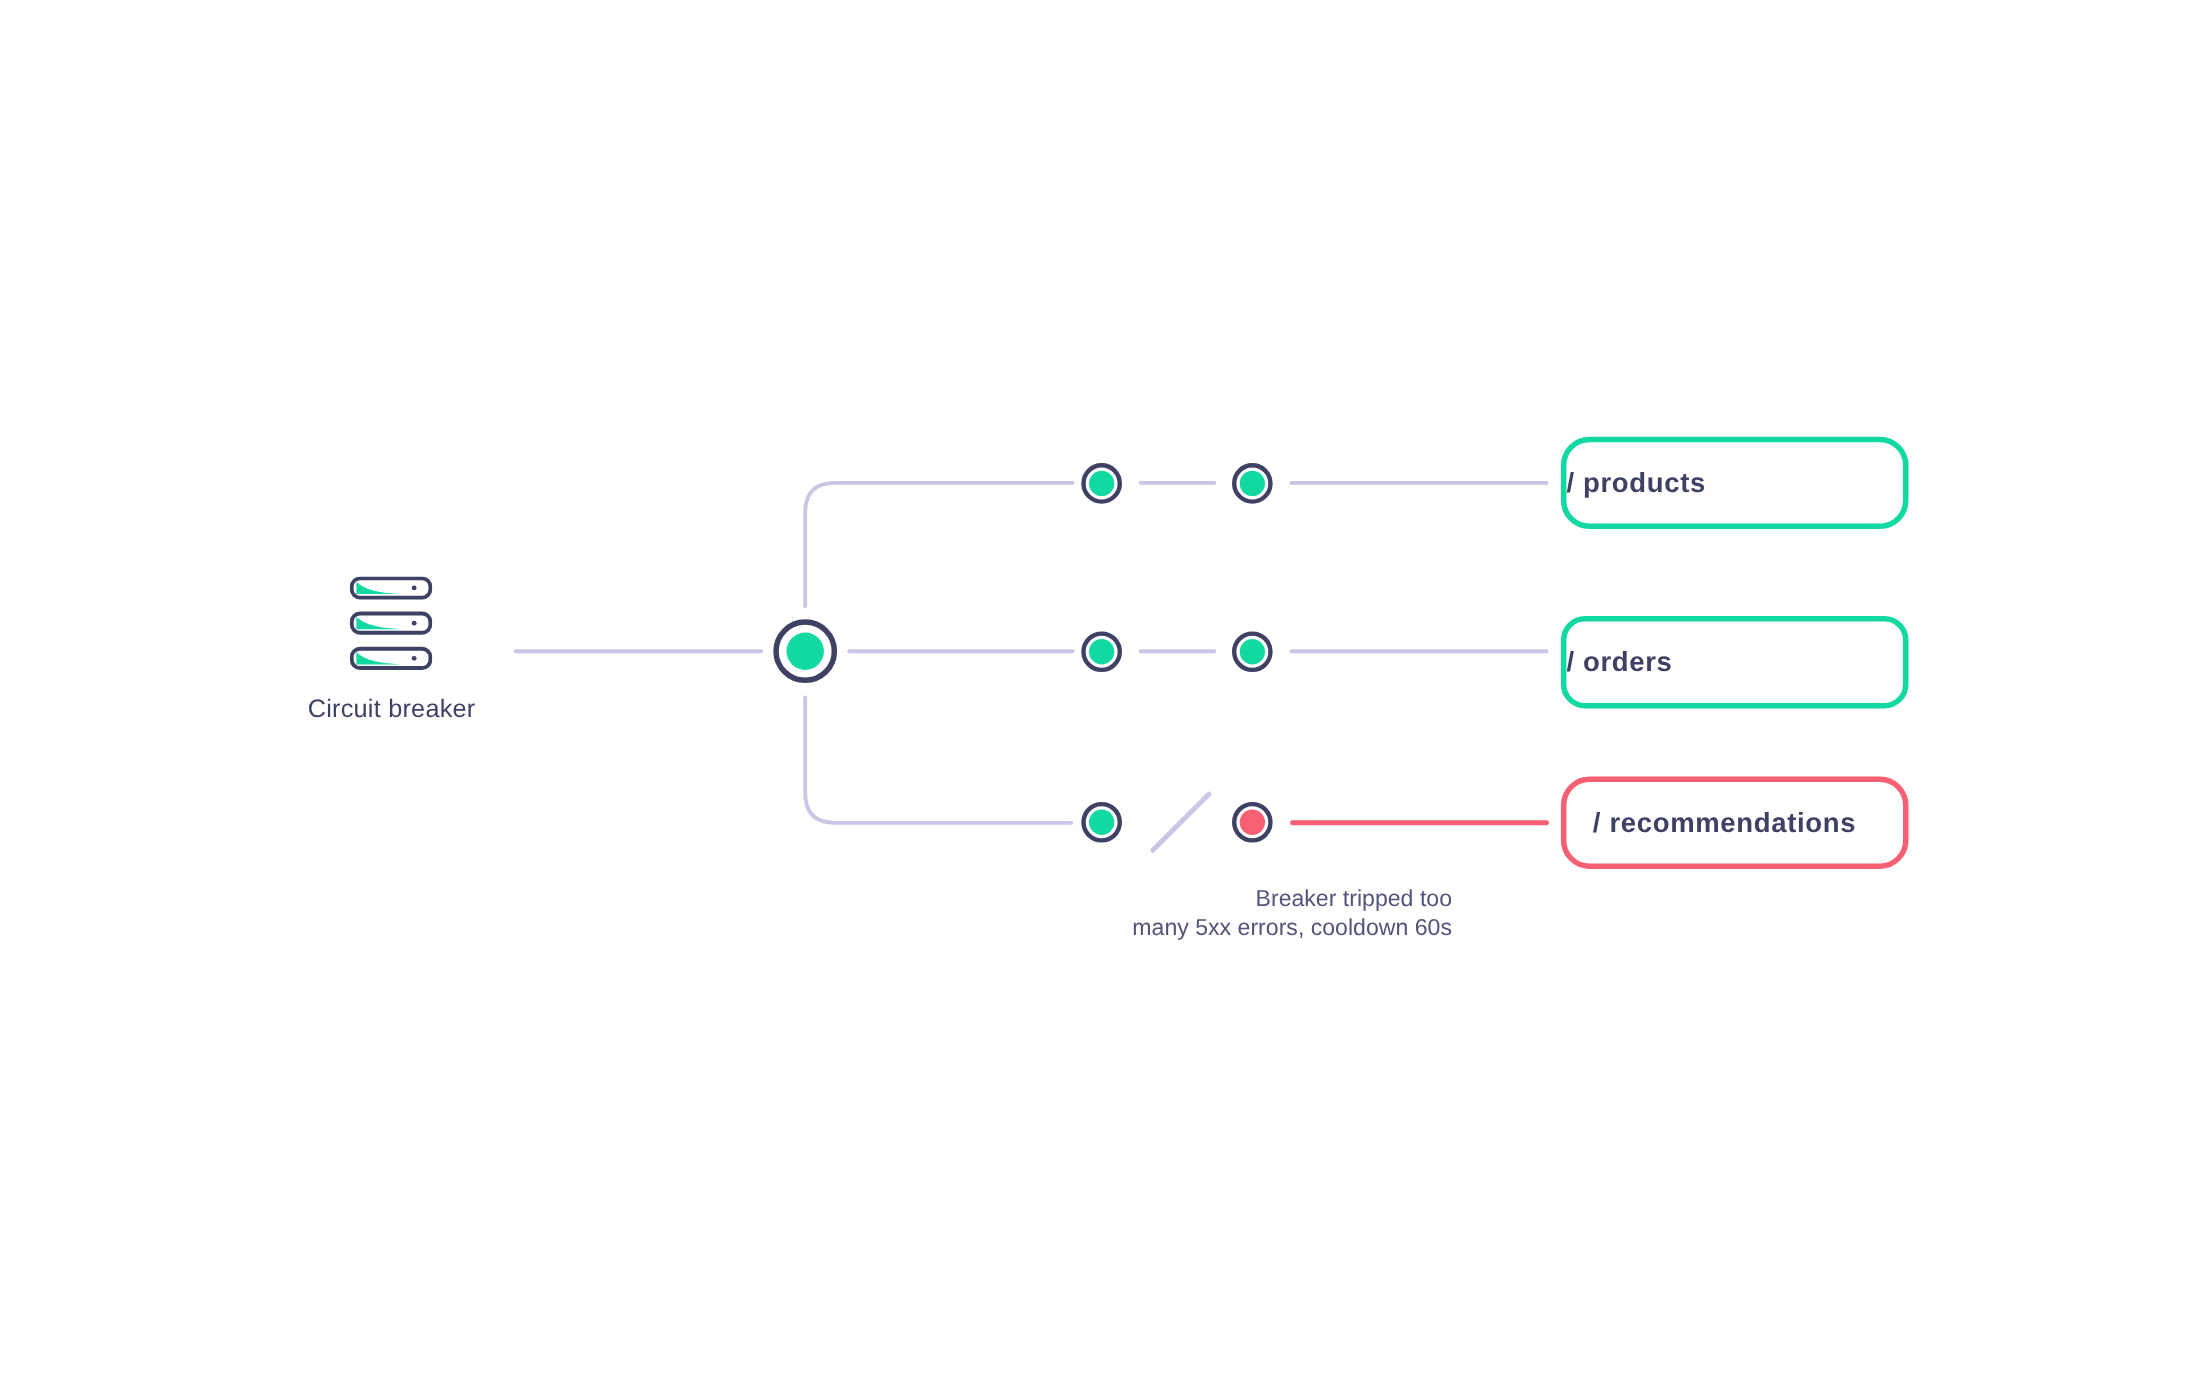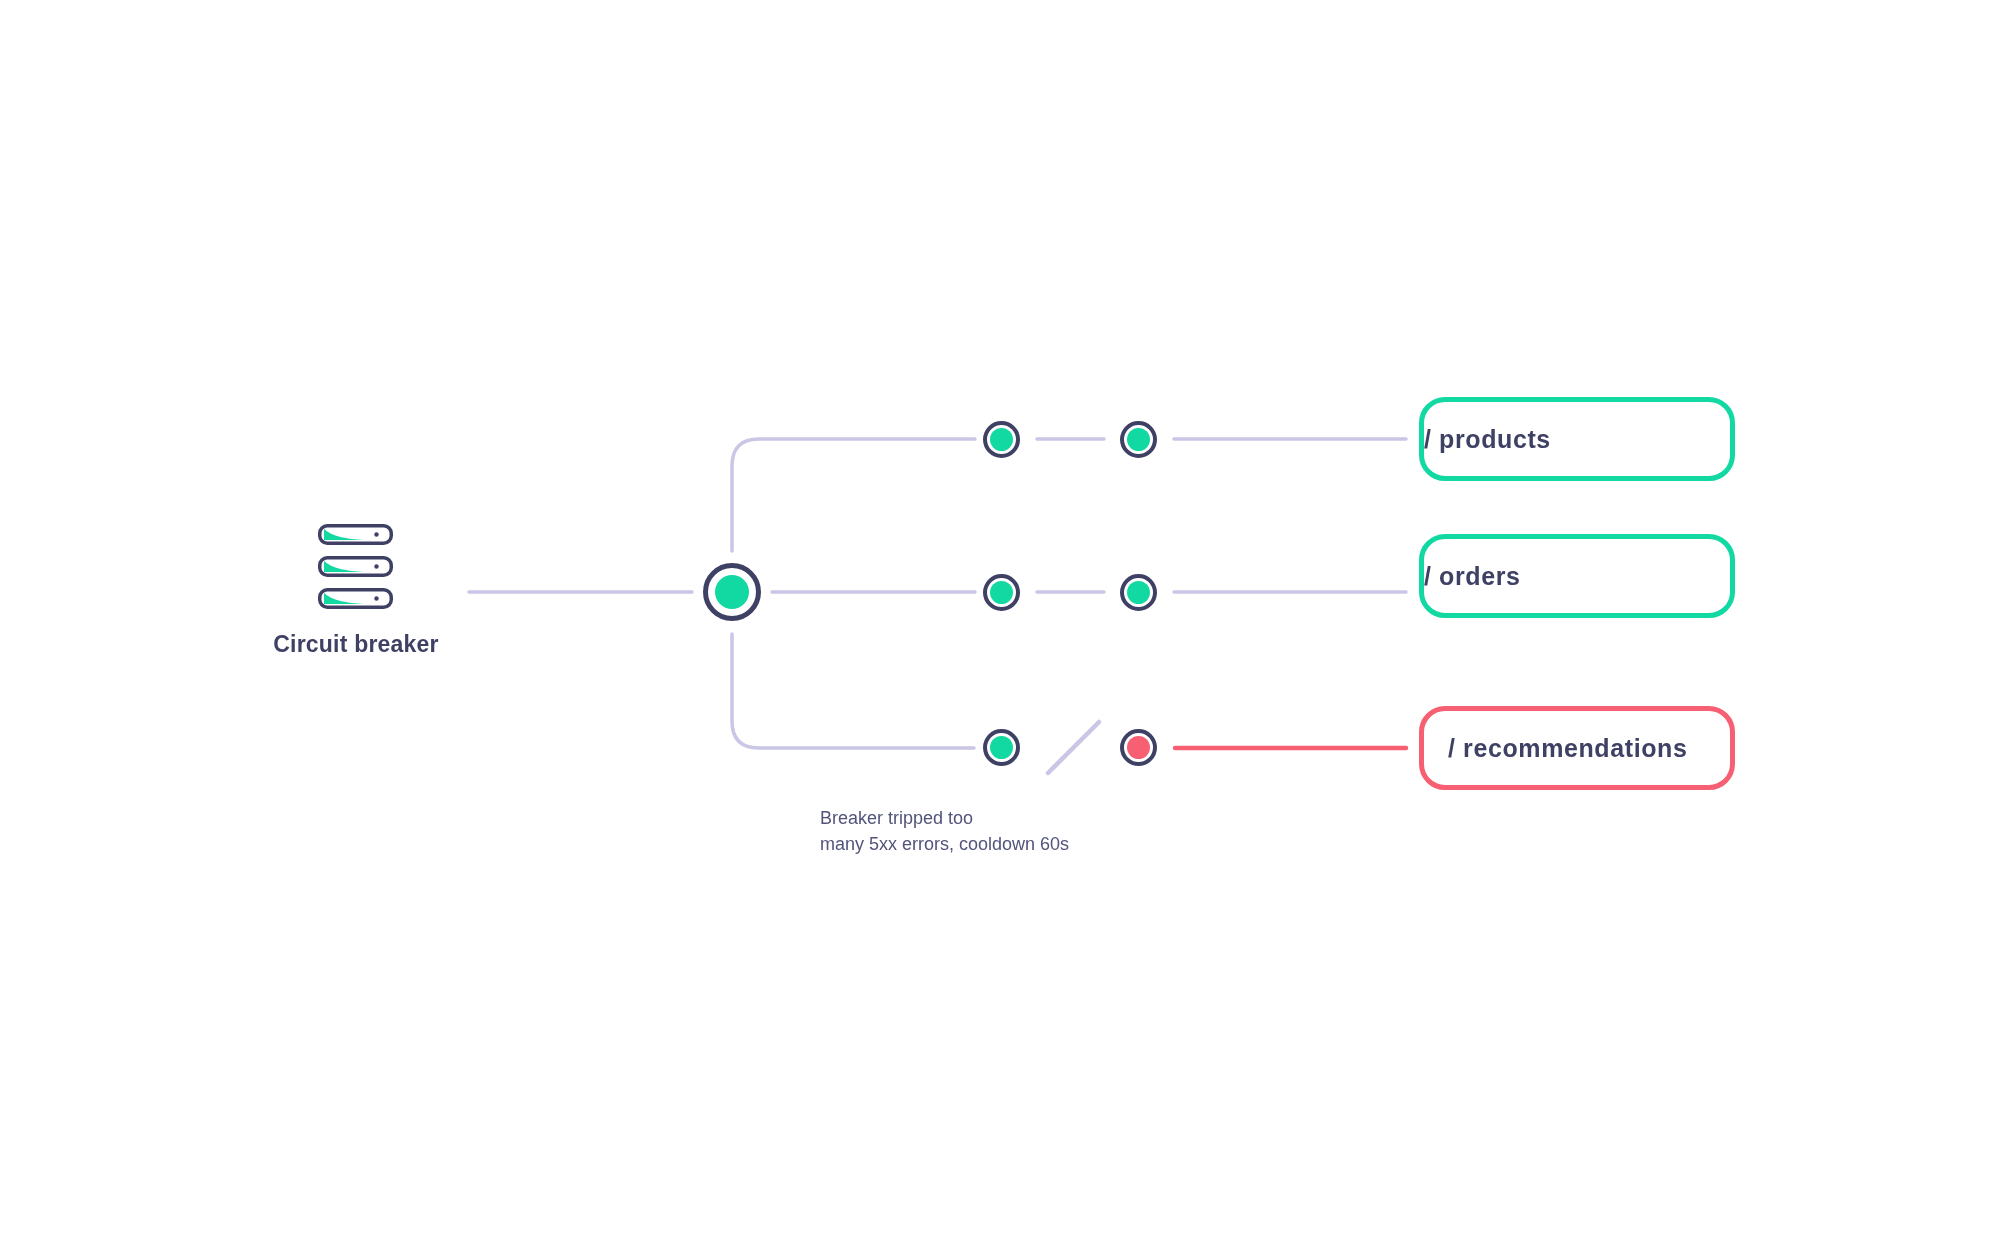--- a/index.html
+++ b/index.html
@@ -21,21 +21,21 @@
   }
   
   svg.wires{position:absolute;left:0;top:0;width:2000px;height:1250px;}
   .wire{stroke:var(--wire);stroke-width:3.5;fill:none;stroke-linecap:round;}
   .wire-tripped{stroke:var(--tripped);stroke-width:4.5;fill:none;stroke-linecap:round;}
   .wire-slash{stroke:var(--wire);stroke-width:4.5;fill:none;stroke-linecap:round;}
   
   .source-icon{position:absolute;left:318px;top:524px;width:75px;height:85px;}
   .source-label{
     position:absolute;left:180px;top:631px;width:352px;
-    text-align:center;font-size:23px;font-weight:700;color:var(--ink);
+    text-align:center;font-size:23px;font-weight:400;color:var(--ink);
     letter-spacing:.2px;
   }
   
   .hub{
     position:absolute;left:703px;top:563px;width:58px;height:58px;
     border:5px solid var(--ink);border-radius:50%;background:#fff;
     display:flex;align-items:center;justify-content:center;
   }
   .hub .core{width:34px;height:34px;border-radius:50%;}
   .dot{
@@ -51,25 +51,25 @@
   .n-r1c0{left:983px;top:574px;} .n-r1c1{left:1120px;top:574px;}
   .n-r2c0{left:983px;top:729px;} .n-r2c1{left:1120px;top:729px;}
   
   .endpoint{
     position:absolute;left:1419px;width:316px;height:84px;
     background:#fff;border:5px solid var(--healthy);border-radius:26px;
     display:flex;align-items:center;justify-content:flex-start;
     font-size:25px;font-weight:600;color:var(--ink);letter-spacing:.6px;
   }
   .endpoint[data-status="open"]{border-color:var(--tripped);padding-left:24px;}
-  .ep-0{top:397px;} .ep-1{top:534px;} .ep-2{top:706px;}
+  .ep-0{top:397px;} .ep-1{top:560px;border-radius:22px;} .ep-2{top:706px;}
   
   .note{
     position:absolute;left:820px;top:805px;width:500px;
-    text-align:left;font-size:18px;line-height:26px;color:var(--note-text);
+    text-align:right;font-size:21px;line-height:26px;color:var(--note-text);
   }
 </style>
 </head>
 <body>
 
 <div class="canvas">
 
   <svg class="wires" viewBox="0 0 2000 1250">
     <path class="wire" d="M469 592 H692"></path>
     <path class="wire" d="M732 551 V466 Q732 439 759 439 H975"></path>

